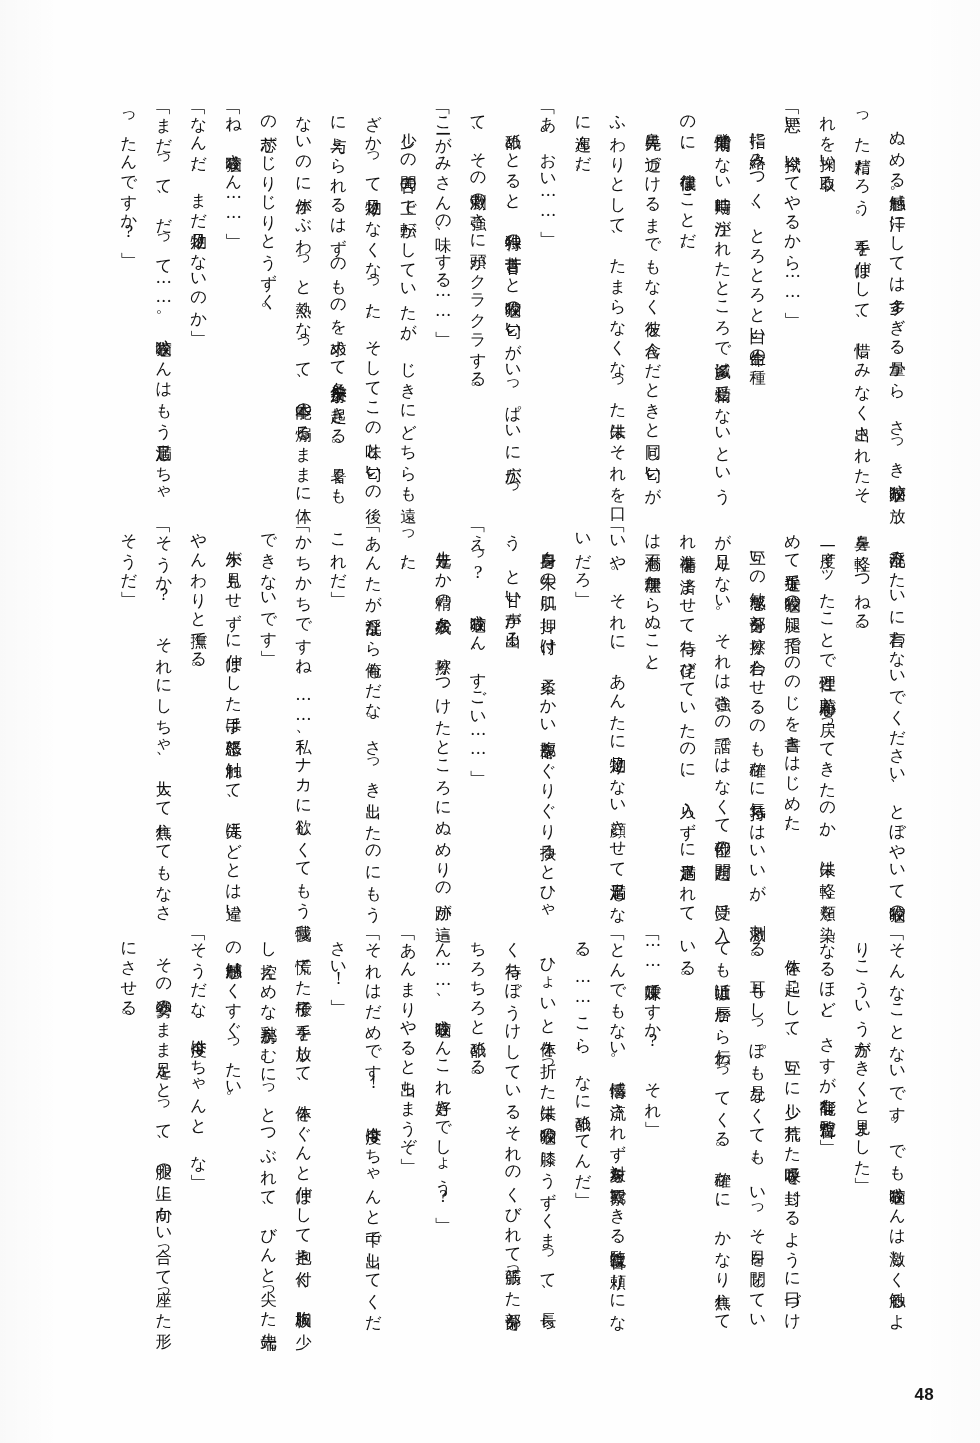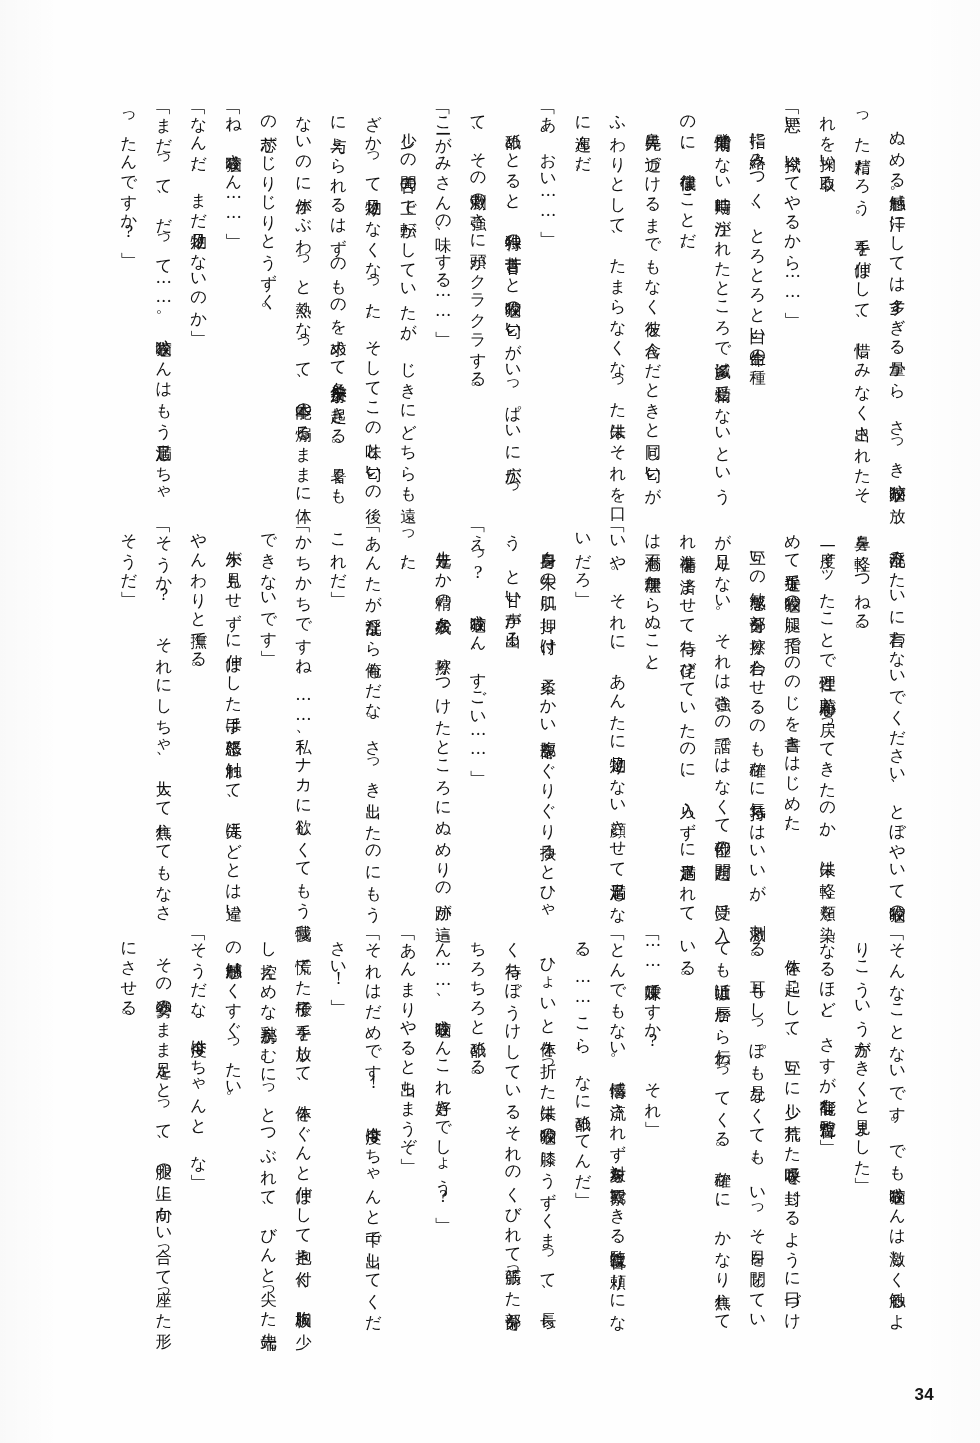--- a/index.html
+++ b/index.html
@@ -94,15 +94,15 @@
 <body>
 
 <div id="page">
 
   <div class="vblock" id="block-1"><p>ぬめる感触。汗にしては多すぎる量から、さっき狡噛が放った精だろう。手を伸ばして、惜しみなく出されたそれを掬い取る。</p><p class="noindent">「悪い、今拭いてやるから……」</p><p>指に絡みつく、とろとろと白い生命の種。</p><p>発情期でない時期に注がれたところで滅多に受精しないというのに、律儀なことだ。</p><p>鼻先に近づけるまでもなく彼を含んだときと同じ匂いがふわりとして、たまらなくなった朱はそれを口に運んだ。</p><p class="noindent">「あ、おい……」</p><p>舐めとると、独特の苦甘さと狡噛の匂いがいっぱいに広がって、その刺激の強さに頭がクラクラする。</p><p class="noindent">「こーがみさんの味、する……」</p><p>少しの間舌の上で転がしていたが、じきにどちらも遠ざかって物足りなくなった。そしてこの味と匂いの後に与えられるはずのものを求めて条件反射が起きる。暑くもないのに体がぶわっと熱くなって、本能の煽るままに体の芯がじりじりとうずく。</p><p class="noindent">「ね、狡噛さん……」</p><p class="noindent">「なんだ、まだ物足りないのか」</p><p class="noindent">「まだって、だって……。狡噛さんはもう満足しちゃったんですか?」</p></div>
 
   <div class="vblock" id="block-2"><p>淫乱みたいに言わないでください、とぼやいて狡噛の鼻を軽くつねる。</p><p>一度イッたことで理性と羞恥心が戻ってきたのか、朱は軽く頬を染めて手近な狡噛の腿に指でののじを書きはじめた。</p><p>互いの敏感な部分を擦り合わせるのも確かに気持ちはいいが、刺激が足りない。それは強さの話ではなくて部位の問題だ。受け入れ準備を済ませて待ち侘びていたのに、入らずに満足されては不満も無理からぬこと。</p><p class="noindent">「いや。それに、あんたに物足りない顔させて満足もないだろ」</p><p>自身を朱の肌に押し付け、柔らかい腹部をぐりぐり抉るとひゃう、と甘い声が出る。</p><p class="noindent">「えっ? 狡噛さん、すごい……」</p><p>先走りか精の名残か、擦りつけたところにぬめりの跡が這った。</p><p class="noindent">「あんたが淫乱なら俺もだな。さっき出したのにもうこれだ」</p><p class="noindent">「かちかちですね。……私、ナカに欲しくてもう我慢できないです」</p><p>朱が見もせずに伸ばした手は怒張に触れて、先ほどとは違いやんわりと撫でる。</p><p class="noindent">「そうか? それにしちゃ、大して焦れてもなさそうだ」</p></div>
 
   <div class="vblock" id="block-3"><p class="noindent">「そんなことないです。でも狡噛さんは激しく触るよりこういう方がきくと見ました」</p><p class="noindent">「なるほど、さすが有能な監視官だ」</p><p>体を起こして、互いに少し荒れた呼吸を封じるように口づける。耳もしっぽも見なくても、いっそ目を閉じていても近頃は唇から伝わってくる。確かに、かなり焦れている。</p><p class="noindent">「……嫌味ですか? それ」</p><p class="noindent">「とんでもない。感情に流されず対象を観察できる監視官は頼りになる。……こら、なに舐めてんだ」</p><p>ひょいと体を折った朱は狡噛の膝にうずくまって、長らく待ちぼうけしているそれのくびれて筋張った部分をちろちろと舐める。</p><p class="noindent">「ん……、狡噛さんこれ好きでしょう?」</p><p class="noindent">「あんまりやると出ちまうぞ」</p><p class="noindent">「それはだめです! 今度はちゃんと中で出してください!」</p><p>慌てた様子で手を放して、体をぐんと伸ばして抱き付く。胸板に少し控えめな乳房がむにっとつぶれて、びんと尖った先端の感触がくすぐったい。</p><p class="noindent">「そうだな、今度はちゃんと、な」</p><p>その姿勢のまま足をとって、腿の上に向かい合って座った形にさせる。</p></div>
 
-  <div id="page-number">34</div>
+  <div id="page-number">48</div>
 
 </div>
 
 </body></html>

